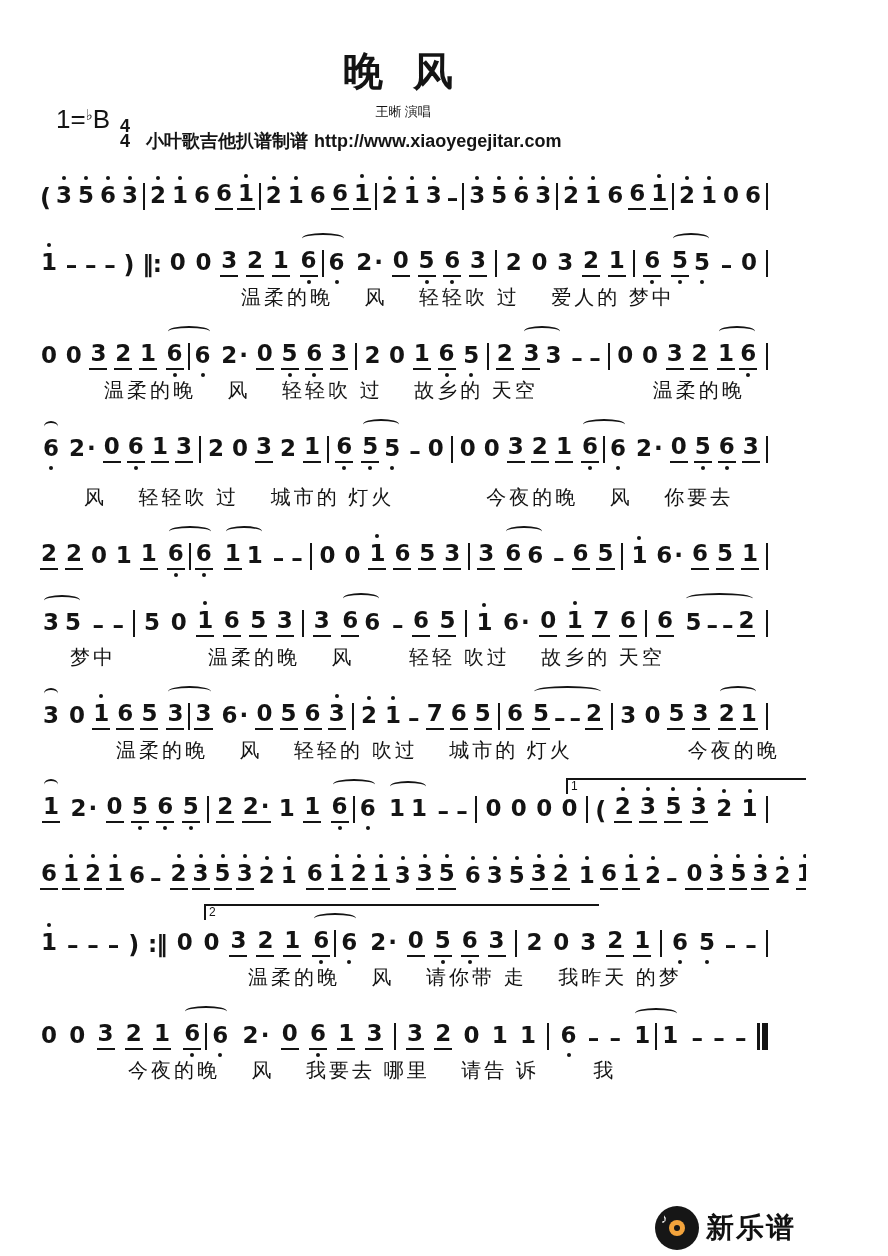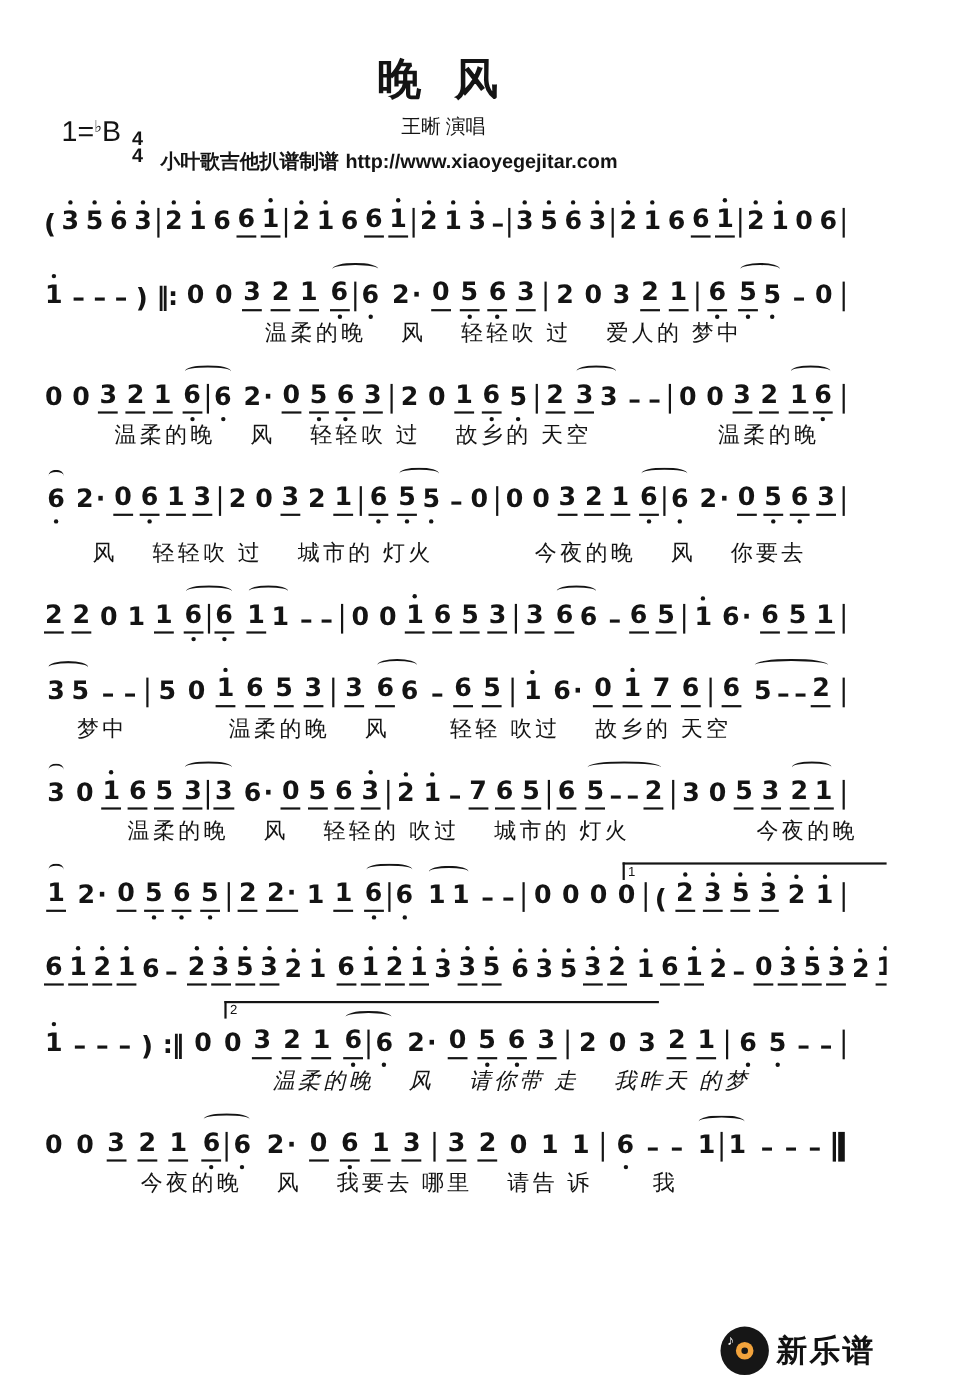--- a/index.html
+++ b/index.html
@@ -2,21 +2,21 @@
 <html><head>
 <meta charset="utf-8">
 <style>
   html,body{margin:0;padding:0;background:#fff;}
   #page{position:relative;width:806px;height:1256px;background:#fff;overflow:hidden;
         font-family:"Liberation Sans",sans-serif;color:#141414;}
   
   .header{position:relative;}
   .title{padding-top:44px;text-align:center;font-size:40px;font-weight:bold;
          letter-spacing:10px;font-family:"Liberation Serif",serif;}
-  .singer{text-align:center;font-size:18px;margin-top:4px;font-family:"Liberation Serif",serif;}
+  .singer{text-align:center;font-size:13px;margin-top:4px;font-family:"Liberation Serif",serif;}
   .keysig{position:absolute;left:56px;top:104px;font-size:26px;font-family:Liberation Sans, sans-serif;}
   .keysig sup{font-size:15px;vertical-align:8px;}
   .ts{display:inline-flex;flex-direction:column;font-weight:bold;font-size:18px;
       line-height:15px;vertical-align:-4px;margin-left:10px;text-align:center;}
   .credit{padding-left:146px;margin-top:8px;font-size:18px;font-weight:bold;}
   .credit span{margin-right:6px;}
   
   #score{margin-top:10px;}
   .sys{position:relative;margin:0 34px 14px 36px;}
   .notes{display:flex;justify-content:space-between;align-items:flex-end;
@@ -40,21 +40,21 @@
   .slur{position:relative;display:inline-flex;align-items:flex-end;}
   .slur > *{margin:0 2px;}
   .slur::before{content:'';position:absolute;top:-15px;left:4px;right:4px;height:9px;
                 border-top:2px solid #141414;border-radius:100% 100% 0 0;}
   .lyr{font-size:20px;white-space:pre;letter-spacing:3px;margin-top:2px;line-height:24px;}
   .volta{position:absolute;top:2px;height:14px;border-top:2px solid #141414;
          border-left:2px solid #141414;font-size:12px;padding-left:3px;line-height:12px;}
   
   .s2 .lyr{padding-left:205px;} .s3 .lyr{padding-left:68px;} .s4 .lyr{padding-left:48px;margin-top:16px;}
   .s5 .lyr{padding-left:34px;}  .s6 .lyr{padding-left:34px;} .s7 .lyr{padding-left:80px;}
-  .s8 .lyr{padding-left:55px;}  .s10 .lyr{padding-left:212px;font-style:italic;} .s11 .lyr{padding-left:92px;}
+  .s8 .lyr{padding-left:55px;}  .s10 .lyr{padding-left:212px;} .s11 .lyr{padding-left:92px;}
   .s8 .volta{left:530px;width:270px;}
   .s10 .volta{left:168px;width:390px;top:-6px;}
   
   .logo{position:absolute;right:10px;bottom:6px;display:flex;align-items:center;gap:7px;}
   .disc{position:relative;width:44px;height:44px;border-radius:50%;background:#161616;}
   .disc::before{content:'♪';position:absolute;top:5px;left:6px;color:#fff;font-size:13px;z-index:1;}
   .disc::after{content:'';position:absolute;inset:14px;border-radius:50%;background:#F2A33C;}
   .hole{position:absolute;inset:19px;border-radius:50%;background:#161616;z-index:2;}
   .logo-text{font-size:28px;font-weight:900;letter-spacing:2px;color:#111;}
 </style>

